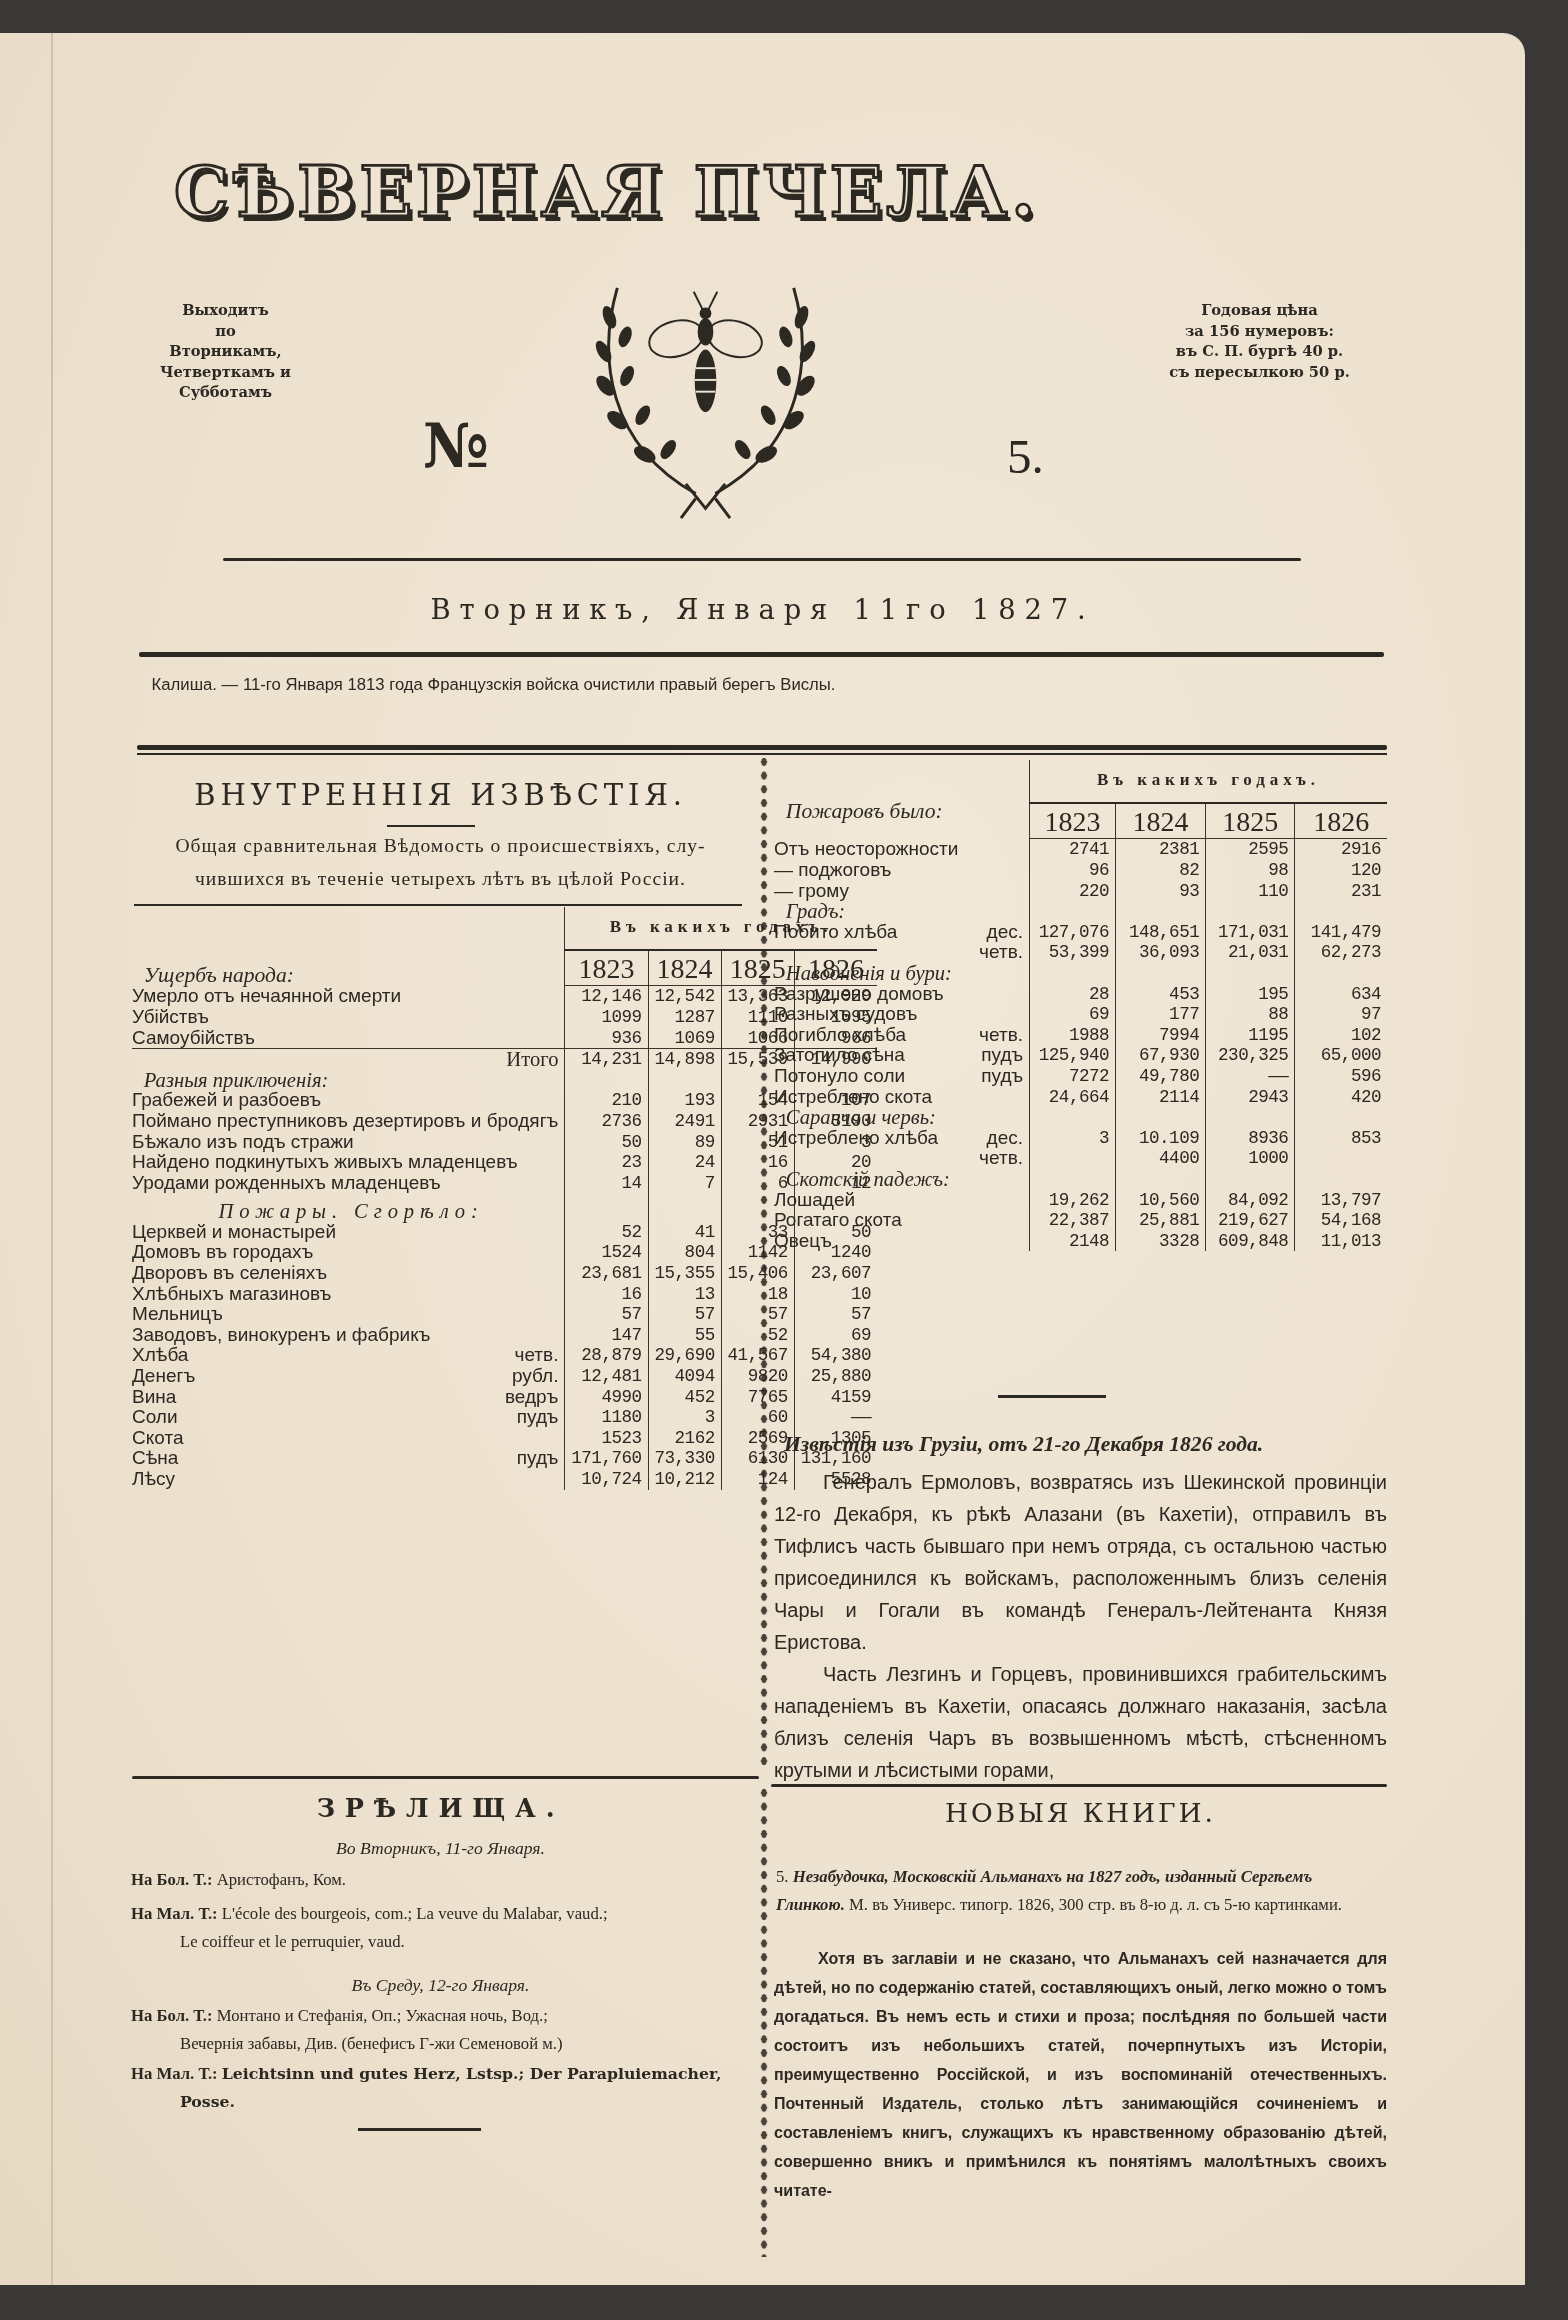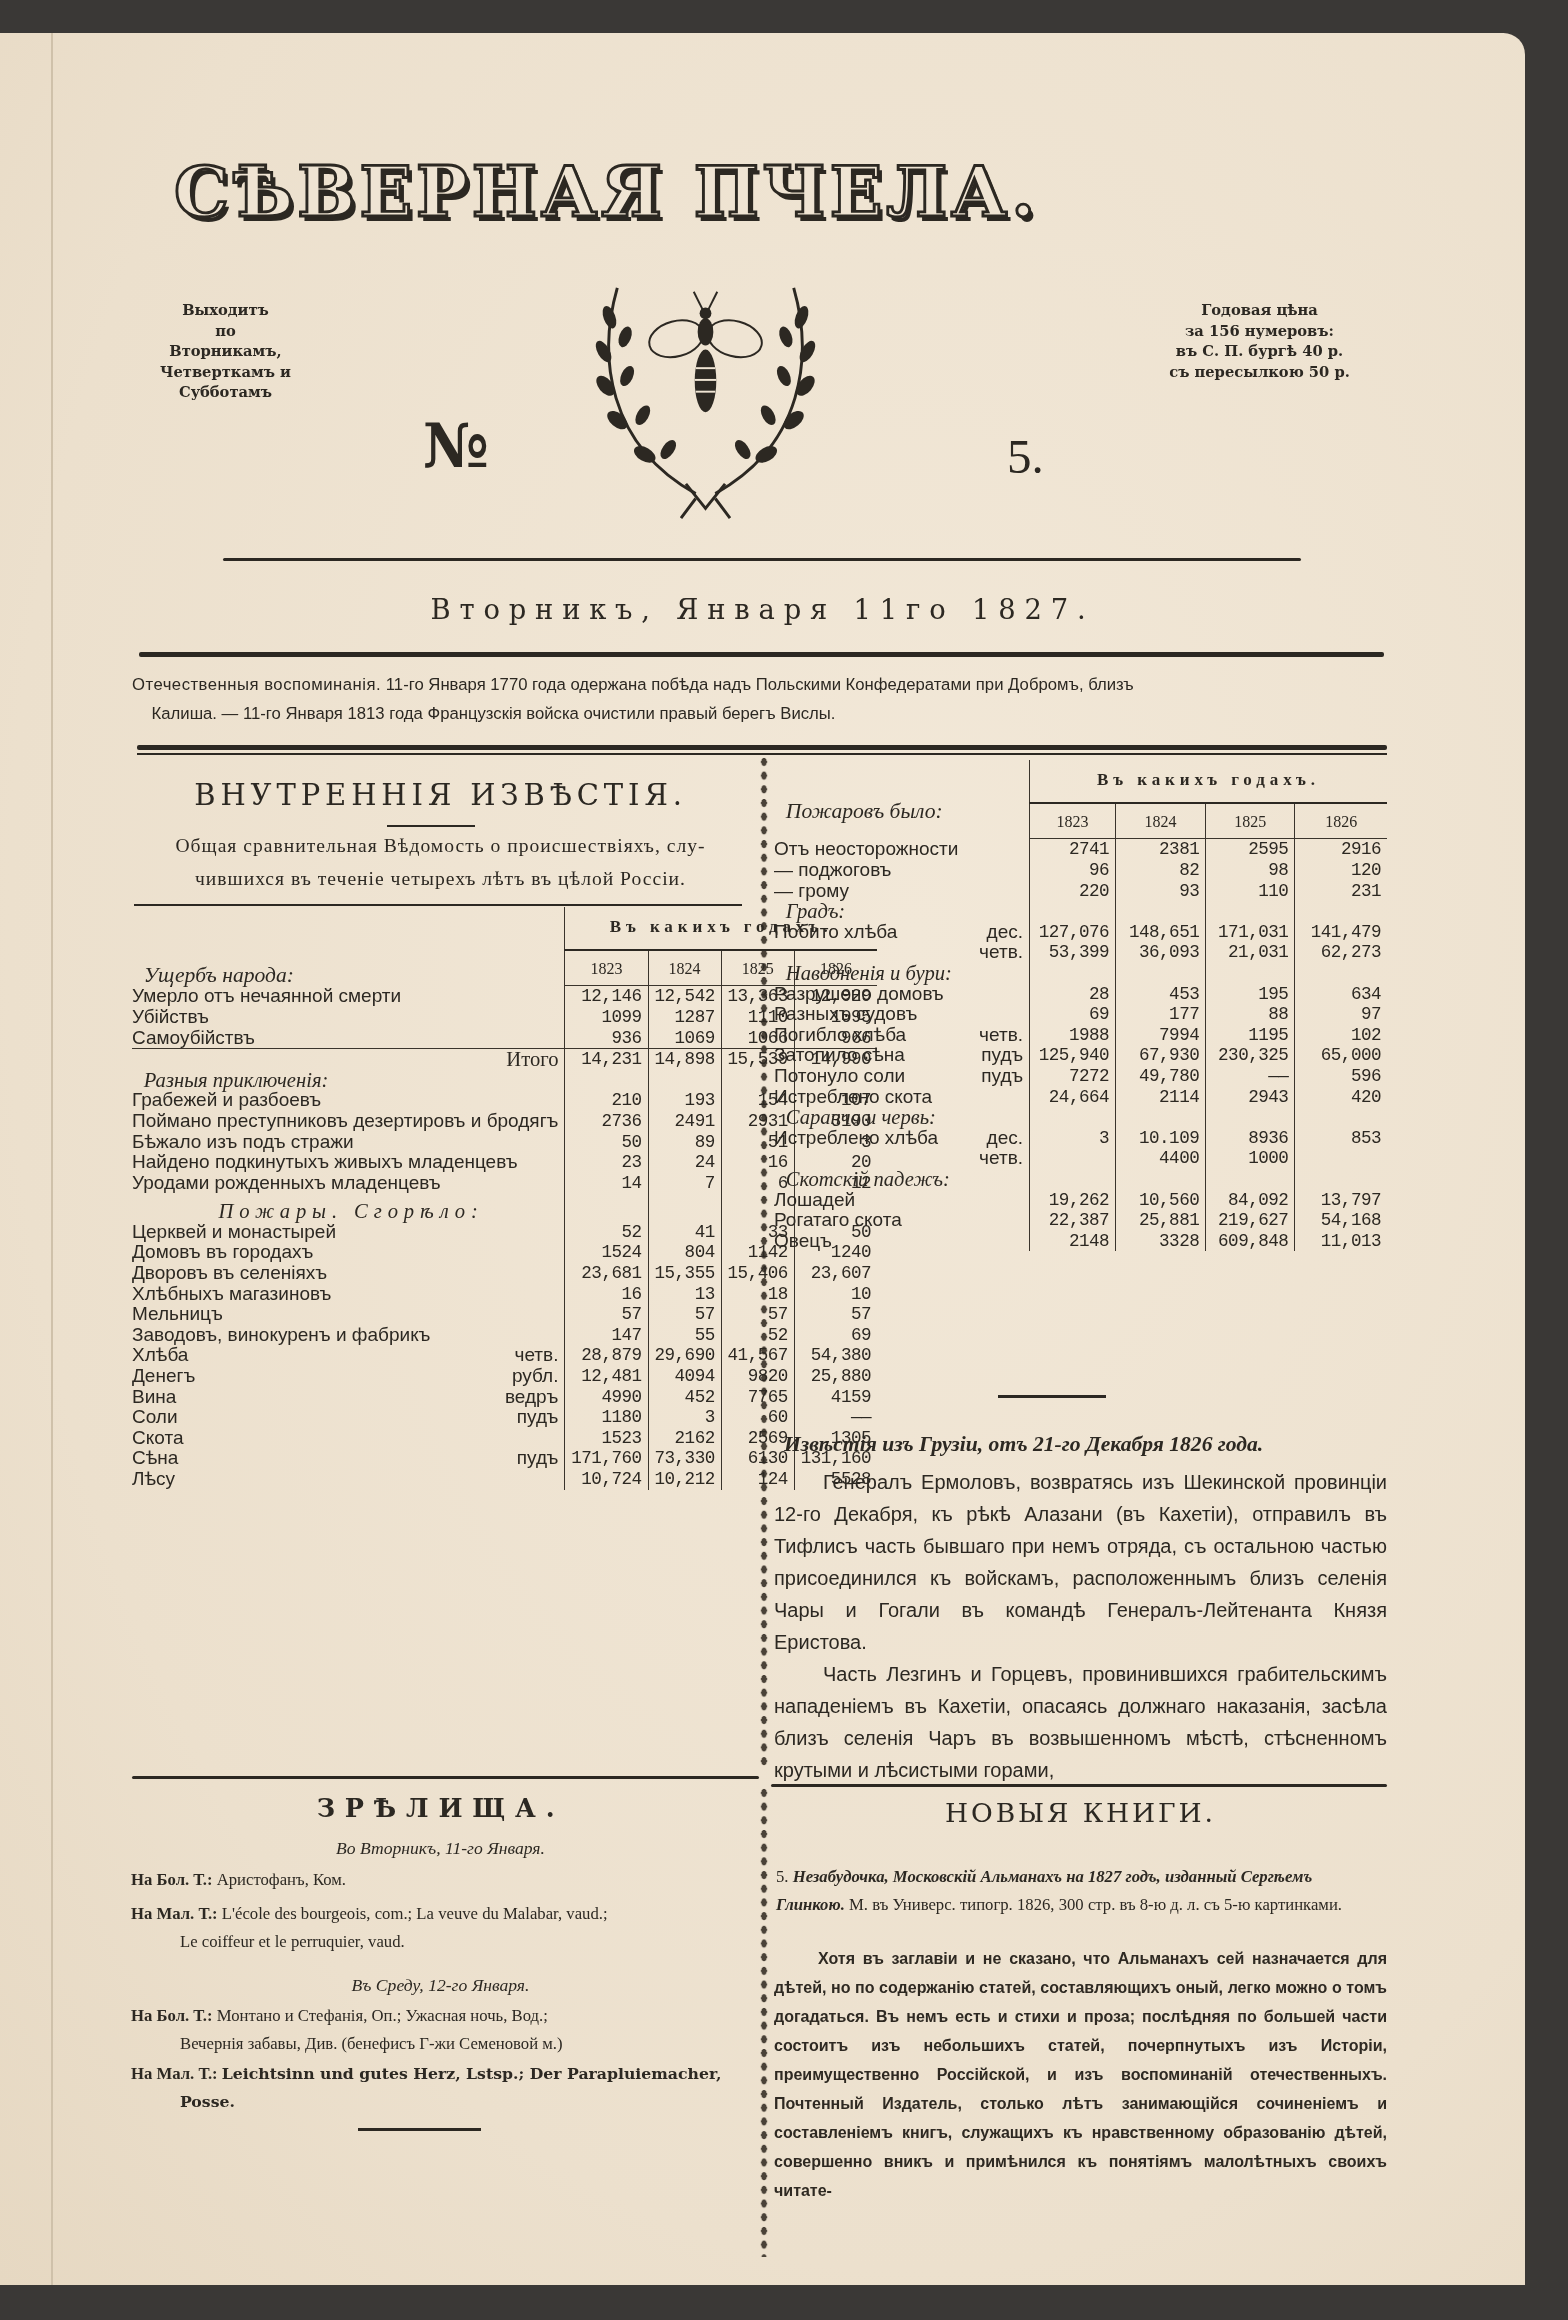--- a/index.html
+++ b/index.html
@@ -47,21 +47,21 @@
   table.stat { position: absolute; border-collapse: collapse; font-size: 18.6px; line-height: 20.6px; }
   table.stat td { padding: 0 5.9px; vertical-align: bottom; white-space: nowrap; }
   table.stat td.lbl { text-align: left; padding-left: 0; font-family: Liberation Sans, sans-serif; font-stretch: condensed; font-size: 19px; }
   table.stat td.num { text-align: right; border-left: 1.5px solid #3a342c; font-family: "Liberation Mono", monospace; font-size: 17.6px; letter-spacing: -0.5px; }
   table.stat .group td.lbl { font-style: italic; font-family: "Liberation Serif", serif; font-size: 20.6px; padding-left: 11.8px; }
   table.stat .group-caps td.lbl { font-family: "Liberation Serif", serif; letter-spacing: 5.9px; text-align: center; padding-top: 7.8px; }
   table.stat .total td { border-top: 1.5px solid #3a342c; }
   table.stat .total td.lbl { text-align: right; font-family: "Liberation Serif", serif; font-size: 20.6px; }
   table.stat th { font-weight: normal; font-family: "Liberation Serif", serif; }
   table.stat th.years-caption { font-size: 17px; letter-spacing: 4.9px; font-weight: bold; border-left: 1.5px solid #3a342c; border-bottom: 2px solid #2c2822; padding: 9.8px 0 11.8px; }
-  table.stat th.year { font-size: 16px; border-left: 1.5px solid #3a342c; border-bottom: 1.5px solid #3a342c; padding: 7.8px 0 5.9px; }
+  table.stat th.year { font-size: 28px; border-left: 1.5px solid #3a342c; border-bottom: 1.5px solid #3a342c; padding: 7.8px 0 5.9px; }
   table.stat th.corner { text-align: left; vertical-align: bottom; font-style: italic; font-size: 21.6px; padding-left: 11.8px; }
 
   
   .body-text { position: absolute; font-size: 20px; line-height: 32px; text-align: justify; font-family: "Liberation Sans", sans-serif; font-stretch: condensed; }
   .body-text p { text-indent: 49px; }
   .it-head { position: absolute; font-style: italic; font-family: "Liberation Serif", serif; font-size: 21.6px; font-weight: bold; }
 
   
   .theater-day { position: absolute; left: 132px; width: 617px; text-align: center; font-style: italic; font-size: 17.6px; font-family: "Liberation Serif", serif; }
   .theater-line { position: absolute; left: 131px; width: 617px; font-size: 16.7px; line-height: 28px; font-family: "Liberation Serif", serif; }
@@ -146,21 +146,20 @@
     </g>
   </svg>
 
   <div class="rule-thick" style="left:223px; top:525px; width:1078px; height:2.9px;"></div>
 
   <div class="dateline">Вторникъ, Января 11го 1827.</div>
 
   <div class="rule-thick" style="left:139px; top:619px; width:1245px; height:4.9px;"></div>
 
   <div class="memorial">
-    <div><span class="label">Отечественныя воспоминанія.</span><span> 11-го Января 1770 года одержана побѣда надъ Польскими Конфедератами при Добромъ, близъ</span></div>
     <div class="indent">Калиша. — 11-го Января 1813 года Французскія войска очистили правый берегъ Вислы.</div>
   </div>
 
   <div class="rule-thick" style="left:137px; top:712px; width:1250px; height:4.9px;"></div>
   <div class="rule-thin" style="left:137px; top:720px; width:1250px;"></div>
 
   <div class="col-divider"></div>
 
   <div class="sec-head" style="left:132px; width:617px; top:745px;">ВНУТРЕННІЯ ИЗВѢСТІЯ.</div>
   <div class="rule-thin" style="left:387px; top:792px; width:88px;"></div>

